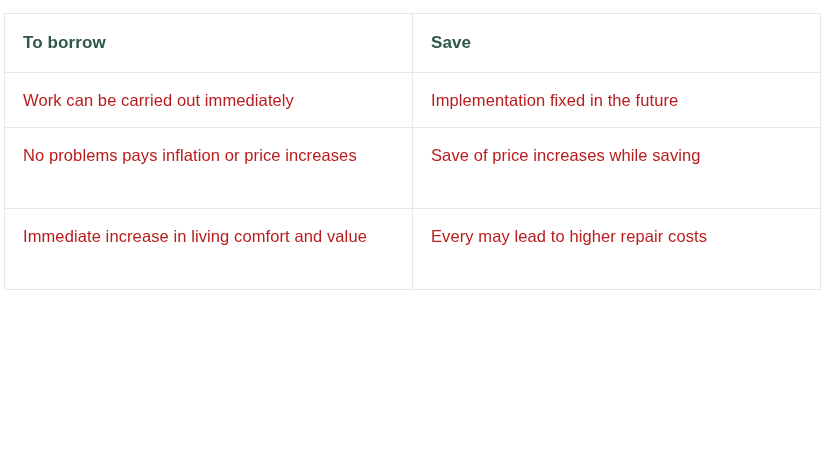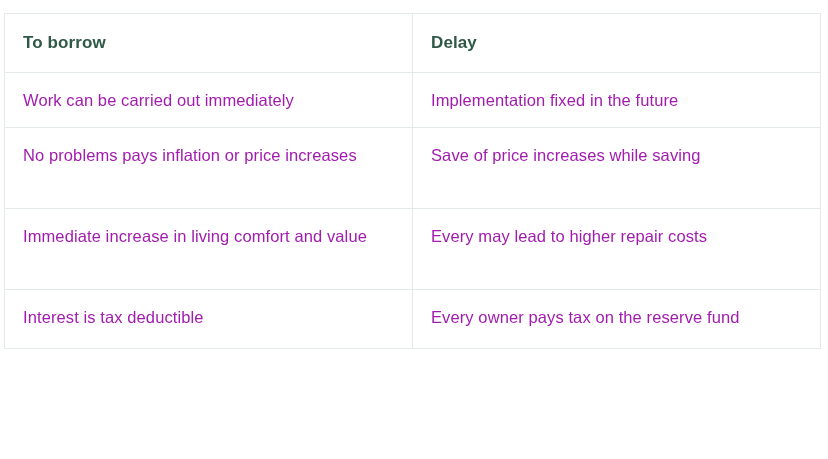--- a/index.html
+++ b/index.html
@@ -30,21 +30,21 @@
 
   table.compare col.col-left  { width: 408px; }
   table.compare col.col-right { width: 408px; }
 
   table.compare th,
   table.compare td {
     border: 1px solid #e4e9e9;
     text-align: left;
     vertical-align: top;
     padding: 14px 16px 14px 18px;
-    color: #a21caf;
+    color: #b91c1c;
     font-size: 16.5px;
     line-height: 1.62;
     letter-spacing: 0.1px;
     font-weight: 400;
     background: #ffffff;
   }
 
   table.compare th {
     font-weight: 700;
     font-size: 17px;
@@ -74,21 +74,21 @@
     <colgroup>
       <col class="col-left">
       <col class="col-right">
     </colgroup>
     <thead>
       <tr class="row-head">
         <th>
           <span class="cell-text">To borrow</span>
         </th>
         <th>
-          <span class="cell-text">Delay</span>
+          <span class="cell-text">Save</span>
         </th>
       </tr>
     </thead>
     <tbody>
       <tr class="r1">
         <td>
           <span class="cell-text">Work can be carried out immediately</span>
         </td>
         <td>
           <span class="cell-text">Implementation fixed in the future</span>
@@ -103,23 +103,15 @@
         </td>
       </tr>
       <tr class="r4">
         <td>
           <span class="cell-text">Immediate increase in living comfort and value</span>
         </td>
         <td>
           <span class="cell-text">Every may lead to higher repair costs</span>
         </td>
       </tr>
-      <tr class="r5">
-        <td>
-          <span class="cell-text">Interest is tax deductible</span>
-        </td>
-        <td>
-          <span class="cell-text">Every owner pays tax on the reserve fund</span>
-        </td>
-      </tr>
     </tbody>
   </table>
 </div>
 
 </body></html>

